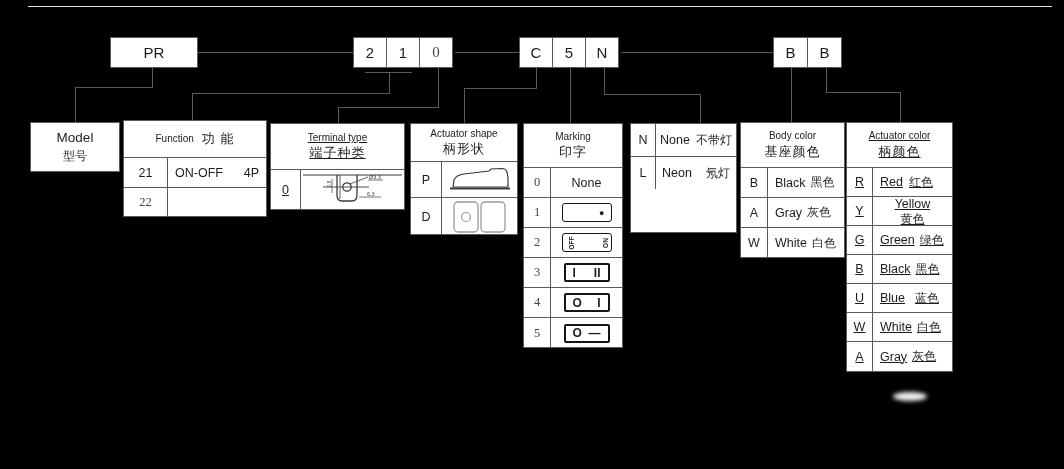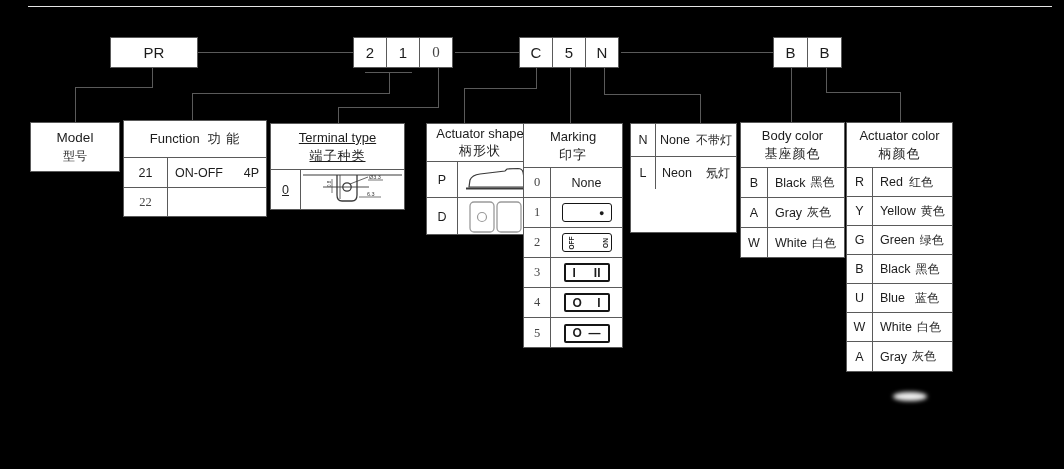--- a/index.html
+++ b/index.html
@@ -15,21 +15,21 @@
            display:flex;align-items:center;justify-content:center;font-size:15px;background:#fff;}
   .cellgroup .cell:first-child{margin-left:0;}
   .serifd{font-family:"Liberation Serif","DejaVu Serif",serif;color:#444;}
   
   .hl{position:absolute;height:1px;background:#5a5a5a;}
   .vl{position:absolute;width:1px;background:#5a5a5a;}
   
   .tbl{position:absolute;box-sizing:border-box;border:1px solid #5a5a5a;background:#fff;}
   .tbl .hd{box-sizing:border-box;border-bottom:1px solid #5a5a5a;display:flex;flex-direction:column;
            align-items:center;justify-content:center;line-height:1.35;}
-  .hd .en{font-size:13px;}
+  .hd .en{font-size:10px;}
   .hd .cn{font-size:13px;letter-spacing:1px;}
   .row{box-sizing:border-box;display:flex;border-bottom:1px solid #5a5a5a;align-items:stretch;}
   .row:last-child{border-bottom:none;}
   .ccode{box-sizing:border-box;border-right:1px solid #5a5a5a;display:flex;align-items:center;justify-content:center;font-size:12.5px;}
   .cval{flex:1;display:flex;align-items:center;font-size:12.5px;padding:0 7px;box-sizing:border-box;}
   .between{justify-content:space-between;}
   .centered{justify-content:center;padding:0;}
   .cnsmall{font-size:12px;color:#2a2a2a;}
   
   #modelbox{position:absolute;box-sizing:border-box;border:1px solid #5a5a5a;display:flex;flex-direction:column;
@@ -164,21 +164,21 @@
           <text x="68" y="8" font-size="5.5" fill="#3a3a3a">Ø3.3</text>
           <line x1="58" y1="26" x2="80" y2="26" stroke="#3a3a3a" stroke-width="0.7"></line>
           <text x="66" y="25" font-size="5.5" fill="#3a3a3a">6.3</text>
           <line x1="31" y1="8" x2="31" y2="22" stroke="#3a3a3a" stroke-width="0.7"></line>
           <text x="30" y="16" font-size="4.5" fill="#3a3a3a" transform="rotate(-90 30 16)">0.8</text>
         </svg>
       </div>
     </div>
   </div>
 
-  <div class="tbl" style="left:426px;top:123px;width:108px;height:112px;">
+  <div class="tbl" style="left:410px;top:123px;width:108px;height:112px;">
     <div class="hd" style="height:38px;line-height:1.25;">
       <span class="en">Actuator shape</span>
       <span class="cn">柄形状</span>
     </div>
     <div class="row" style="height:36px;">
       <div class="ccode" style="width:31px;">P</div>
       <div class="cval centered">
         <svg width="66" height="28" viewBox="0 0 66 28">
           <path d="M6,21 L7,14 Q9,9 17,8 L42,5 L44,3 L55,2.5 Q59,2.5 60,6 L61,12 L61,21 Z" fill="#fff" stroke="#3a3a3a" stroke-width="1.2"></path>
           <line x1="3" y1="22.5" x2="63" y2="22.5" stroke="#3a3a3a" stroke-width="2.2"></line>
@@ -292,35 +292,35 @@
     </div>
     <div class="row" style="height:30px;">
       <div class="ccode" style="width:27px;">W</div>
       <div class="cval" style="gap:5px;">
           <span>White</span>
           <span class="cnsmall">白色</span>
         </div>
     </div>
   </div>
 
-  <div class="tbl" style="left:846px;top:122px;width:107px;height:250px;">
+  <div class="tbl" style="left:846px;top:122px;width:107px;height:250px;text-decoration:underline;">
     <div class="hd" style="height:45px;">
       <span class="en">Actuator color</span>
       <span class="cn">柄颜色</span>
     </div>
     <div class="row" style="height:29px;">
       <div class="ccode" style="width:26px;">R</div>
       <div class="cval" style="gap:6px;">
           <span>Red</span>
           <span class="cnsmall">红色</span>
         </div>
     </div>
     <div class="row" style="height:29px;">
       <div class="ccode" style="width:26px;">Y</div>
-      <div class="cval" style="gap:5px;">
+      <div class="cval" style="flex-direction:column;">
           <span>Yellow</span>
           <span class="cnsmall">黄色</span>
         </div>
     </div>
     <div class="row" style="height:29px;">
       <div class="ccode" style="width:26px;">G</div>
       <div class="cval" style="gap:5px;">
           <span>Green</span>
           <span class="cnsmall">绿色</span>
         </div>

